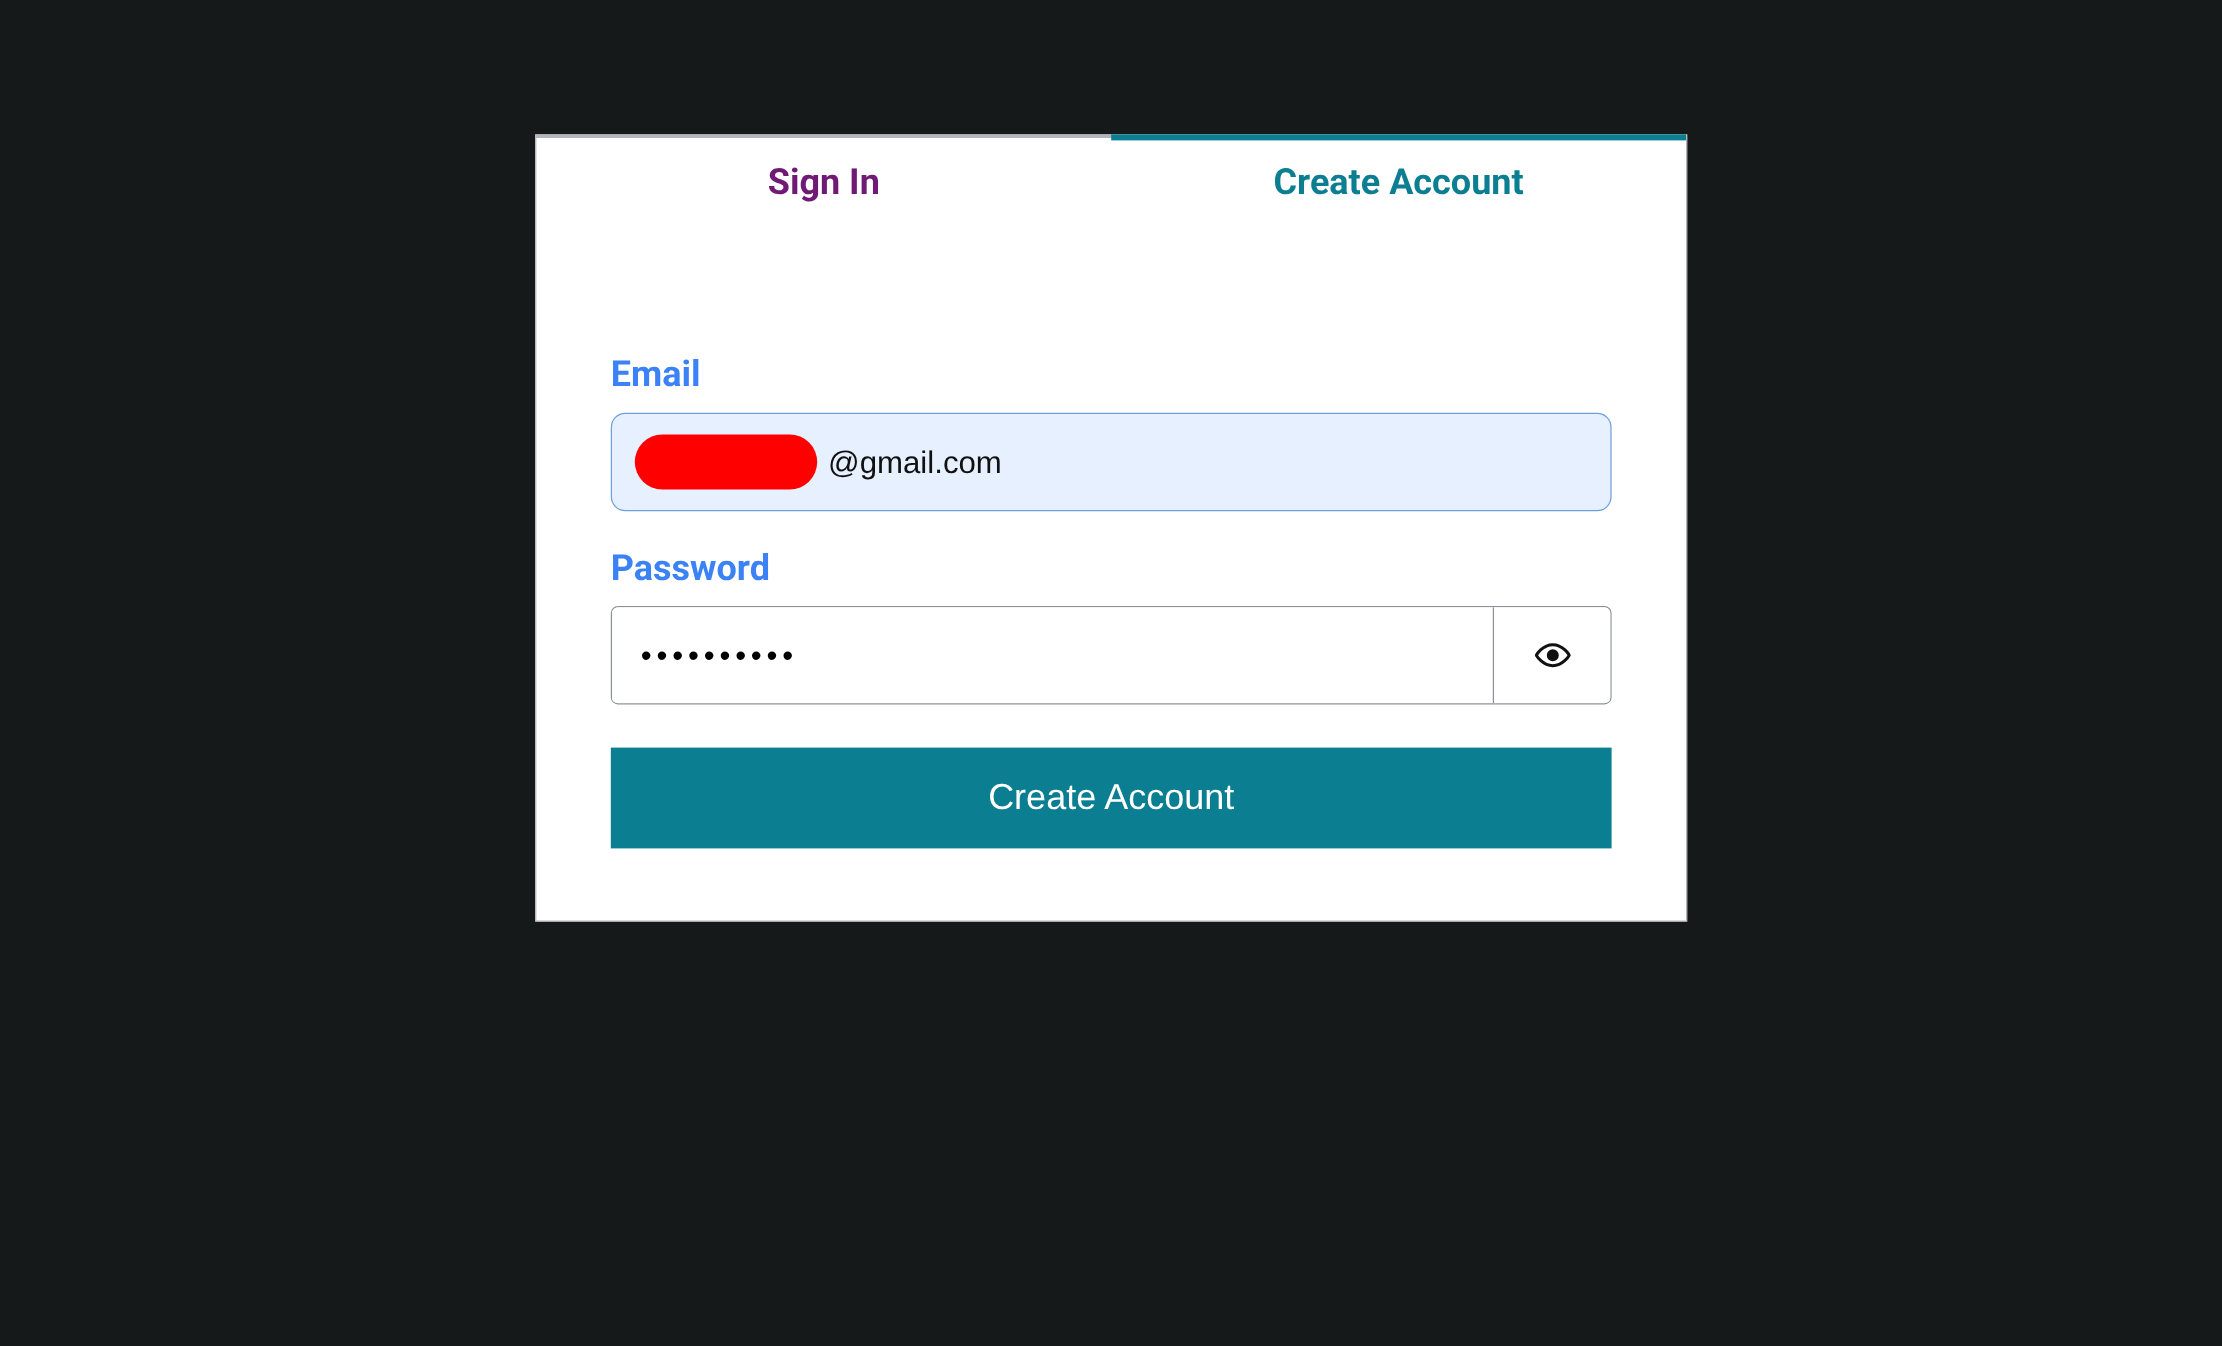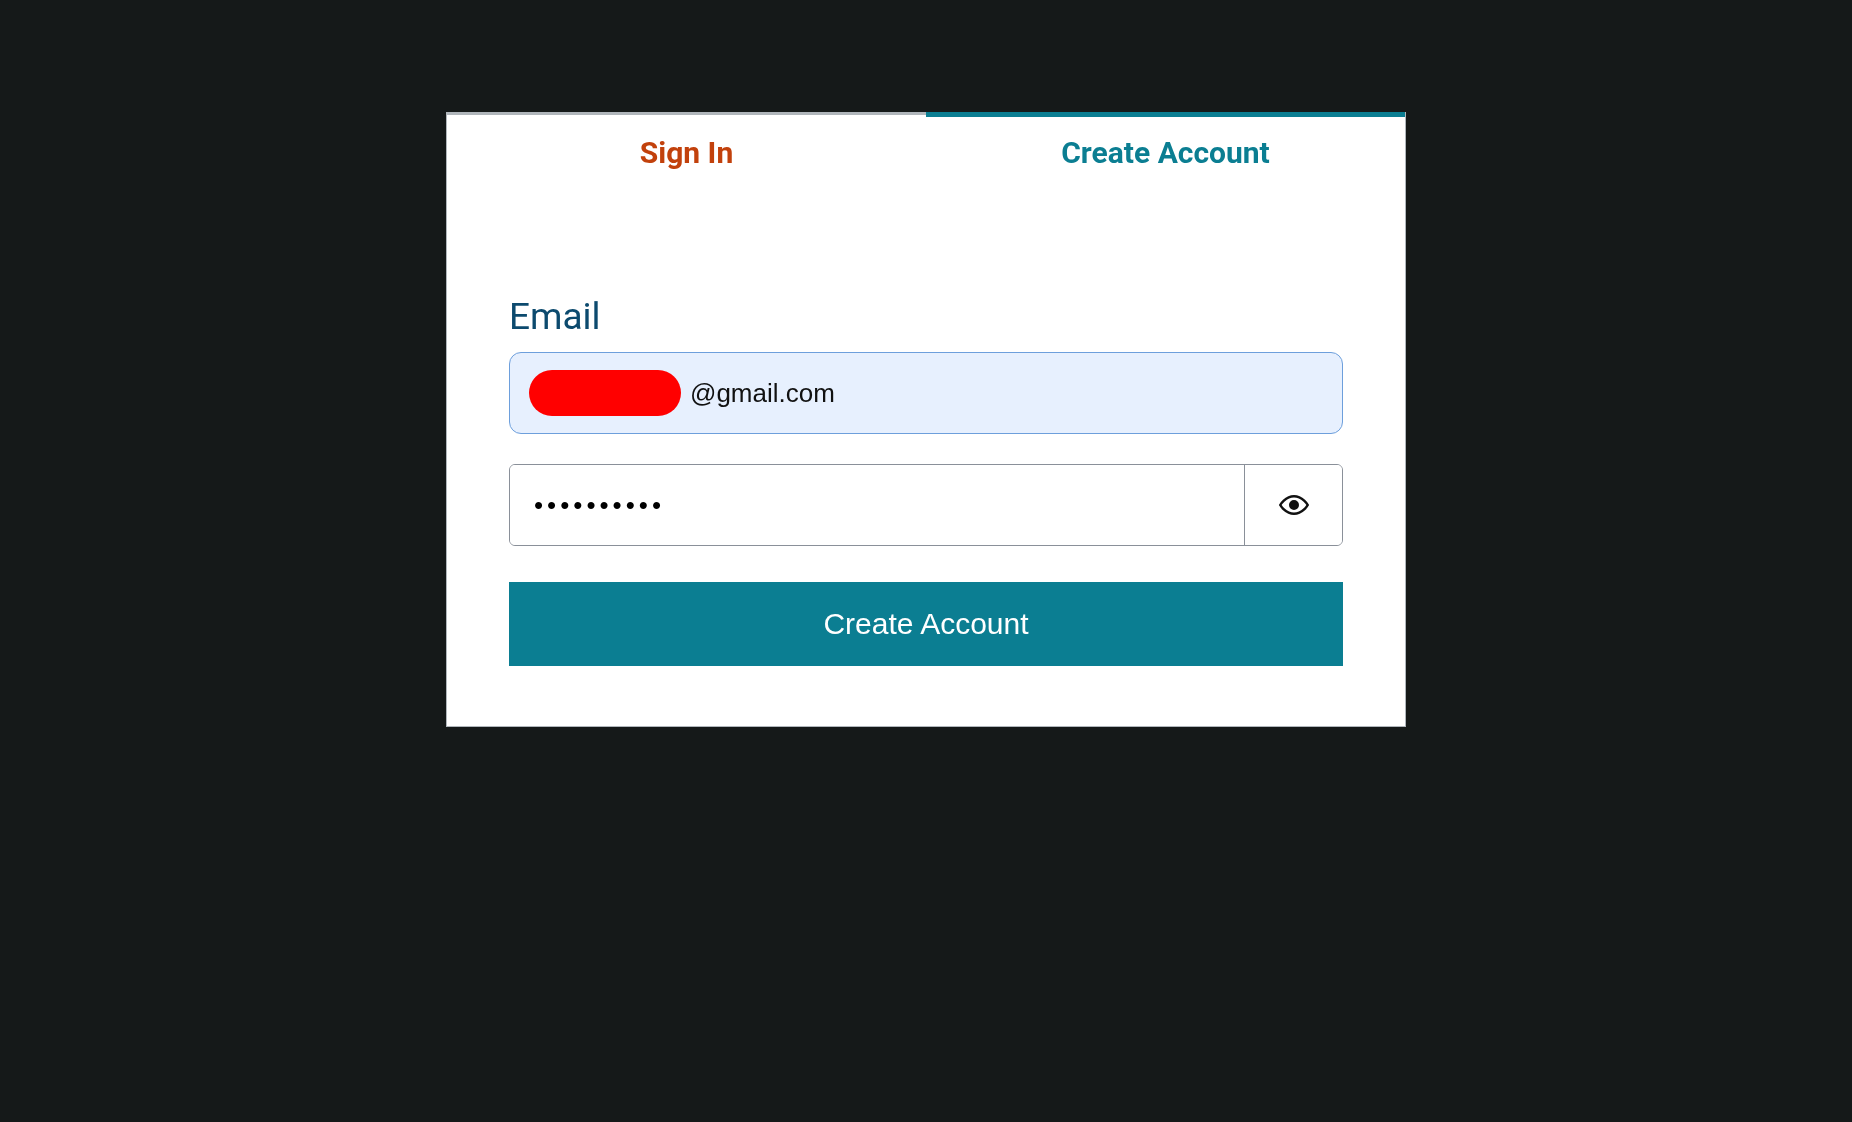--- a/index.html
+++ b/index.html
@@ -33,46 +33,46 @@
       flex: 1;
       display: flex;
       align-items: center;
       justify-content: center;
       font-size: 30px;
       font-weight: 700;
       cursor: pointer;
       position: relative;
     }
     .tab-signin {
-      color: #c2410c;
+      color: #701a75;
     }
     .tab-create {
       color: #0b7e92;
     }
     .tab-create::before {
       content: "";
       position: absolute;
       top: -3px;
       left: 0;
       right: 0;
       height: 5px;
       background: #0b7e92;
     }
     .form-area {
       padding: 106px 62px 60px 62px;
     }
     .field-group {
       margin-bottom: 30px;
     }
     .field-label {
-      font-size: 37px;
-      color: #0c4a6e;
+      font-size: 30px;
+      color: #3b82f6;
       margin-bottom: 14px;
       display: block;
-      font-weight: 400;
+      font-weight: 700;
     }
     .input-wrap {
       position: relative;
       width: 100%;
     }
     .text-input {
       width: 100%;
       height: 82px;
       border: 1px solid #8a9099;
       border-radius: 12px;
@@ -155,20 +155,21 @@
 
     <div class="field-group">
       <label class="field-label">Email</label>
       <div class="input-wrap">
         <input type="text" class="text-input autofill email-input" value="@gmail.com" style="">
         <div class="redact"></div>
       </div>
     </div>
 
     <div class="field-group">
+      <label class="field-label">Password</label>
       <div class="pw-row">
         <input type="password" class="pw-input" value="••••••••••" style="">
         <button class="eye-btn">
           <svg viewBox="0 0 24 24" fill="none" stroke="#111" stroke-width="2">
             <path d="M1 12s4-7 11-7 11 7 11 7-4 7-11 7S1 12 1 12z"></path>
             <circle cx="12" cy="12" r="3" fill="#111"></circle>
           </svg>
         </button>
       </div>
     </div>

